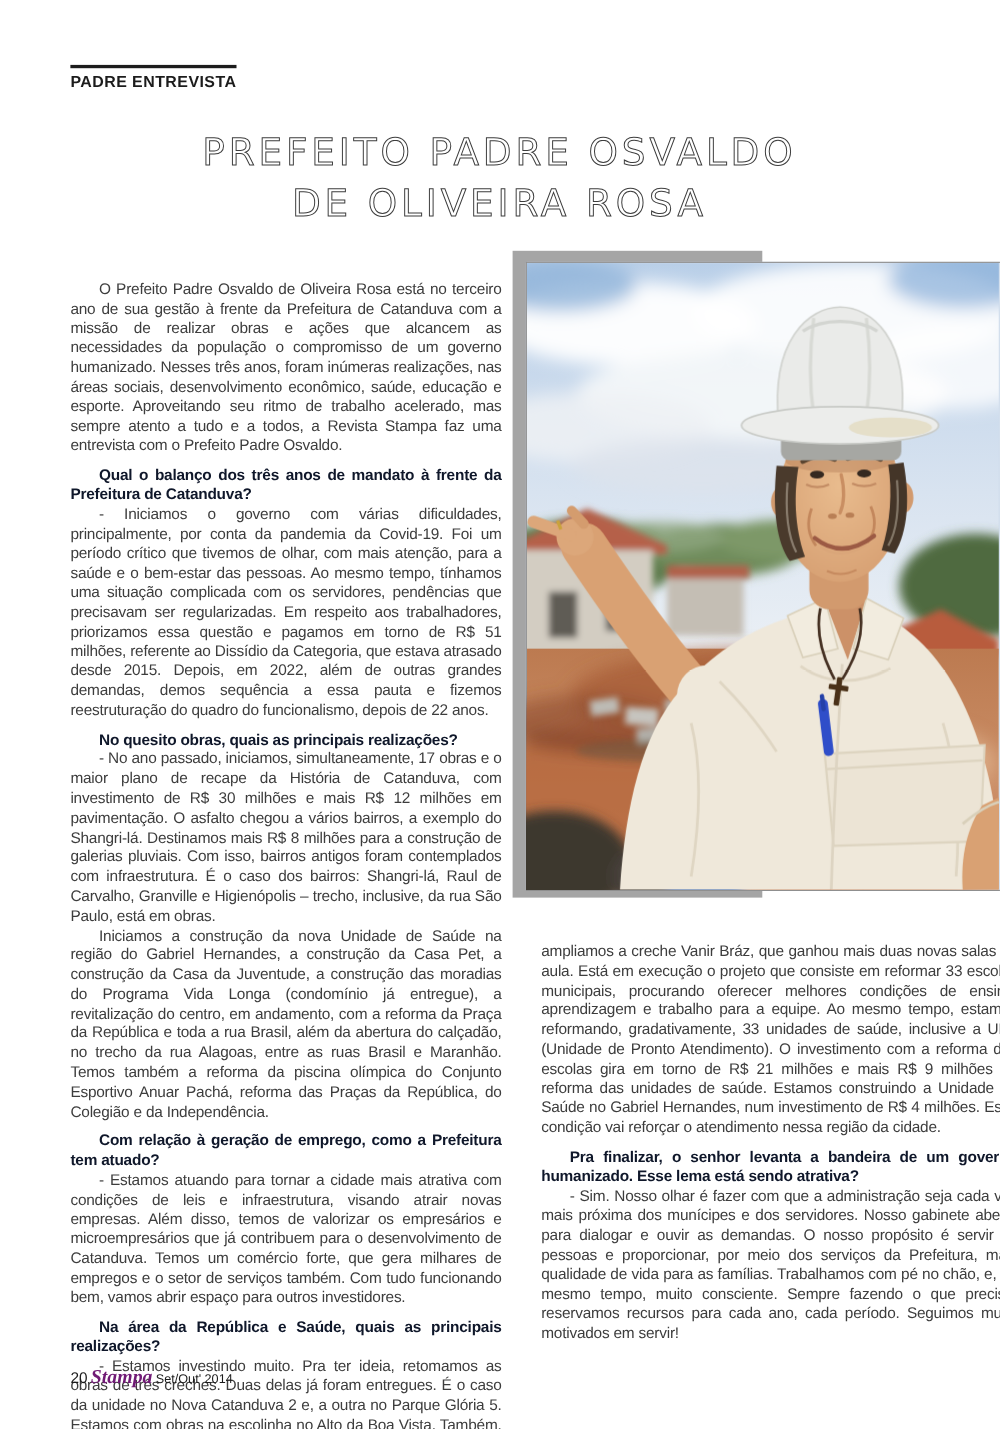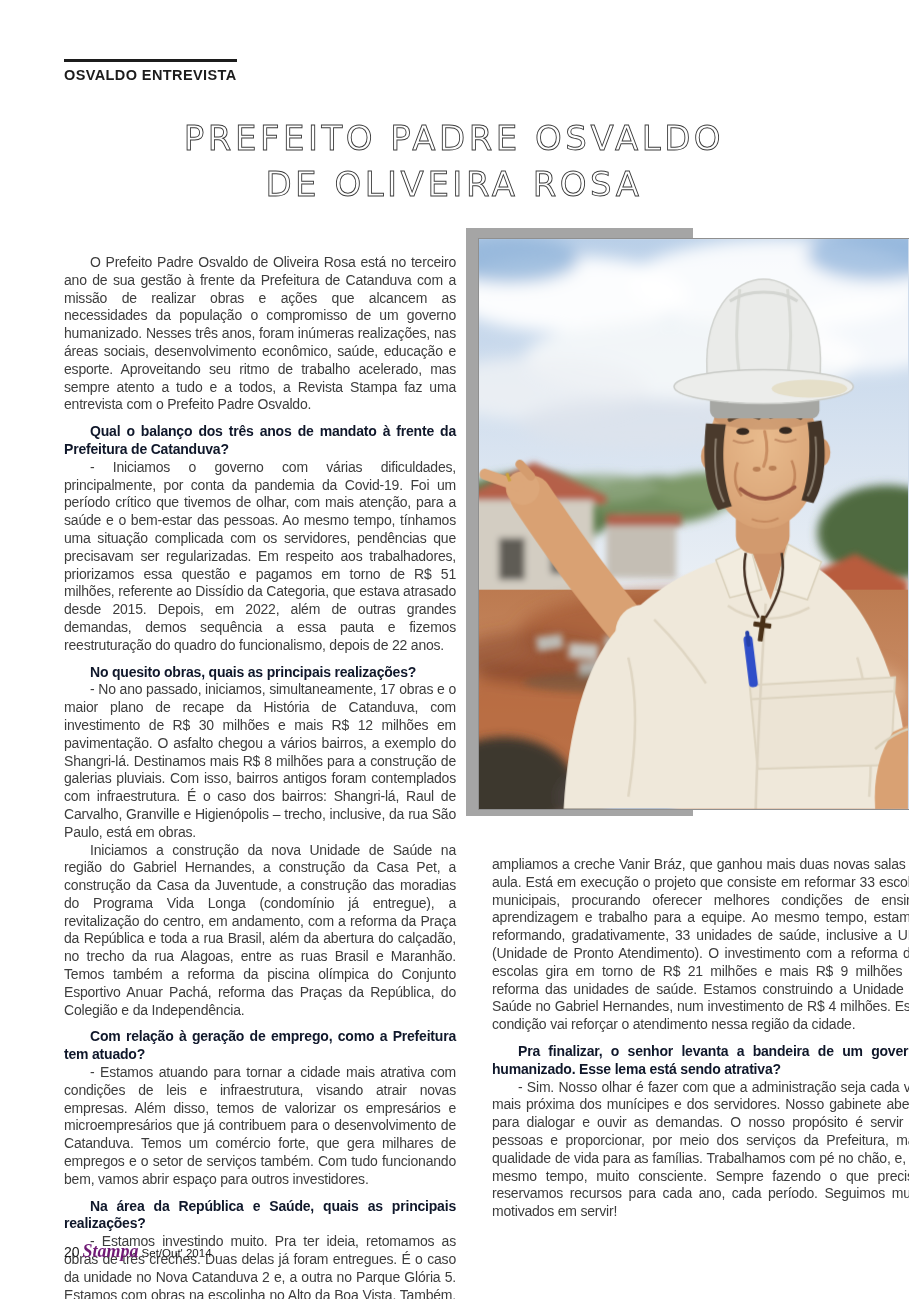--- a/index.html
+++ b/index.html
@@ -32,21 +32,21 @@
               font-size:18px; color:#701a75; }
   .issue { font-size:11.5px; color:#1a1a1a; }
 </style>
 </head>
 <body>
 
 <div class="page">
 
   <div class="kicker-wrap">
     <div class="kicker-rule"></div>
-    <div class="kicker">OSVALDO ENTREVISTA</div>
+    <div class="kicker">PADRE ENTREVISTA</div>
   </div>
 
   <svg class="title-svg" viewBox="0 0 909 102">
     <text x="454" y="40" text-anchor="middle" font-family="DejaVu Sans, sans-serif" font-size="34" letter-spacing="3.5" fill="#ffffff" stroke="#3d3d3d" stroke-width="0.9">PREFEITO PADRE OSVALDO</text>
     <text x="454" y="86" text-anchor="middle" font-family="DejaVu Sans, sans-serif" font-size="34" letter-spacing="3.5" fill="#ffffff" stroke="#3d3d3d" stroke-width="0.9">DE OLIVEIRA ROSA</text>
   </svg>
 
   <div class="photo-backdrop"></div>
 
   <div class="photo">

